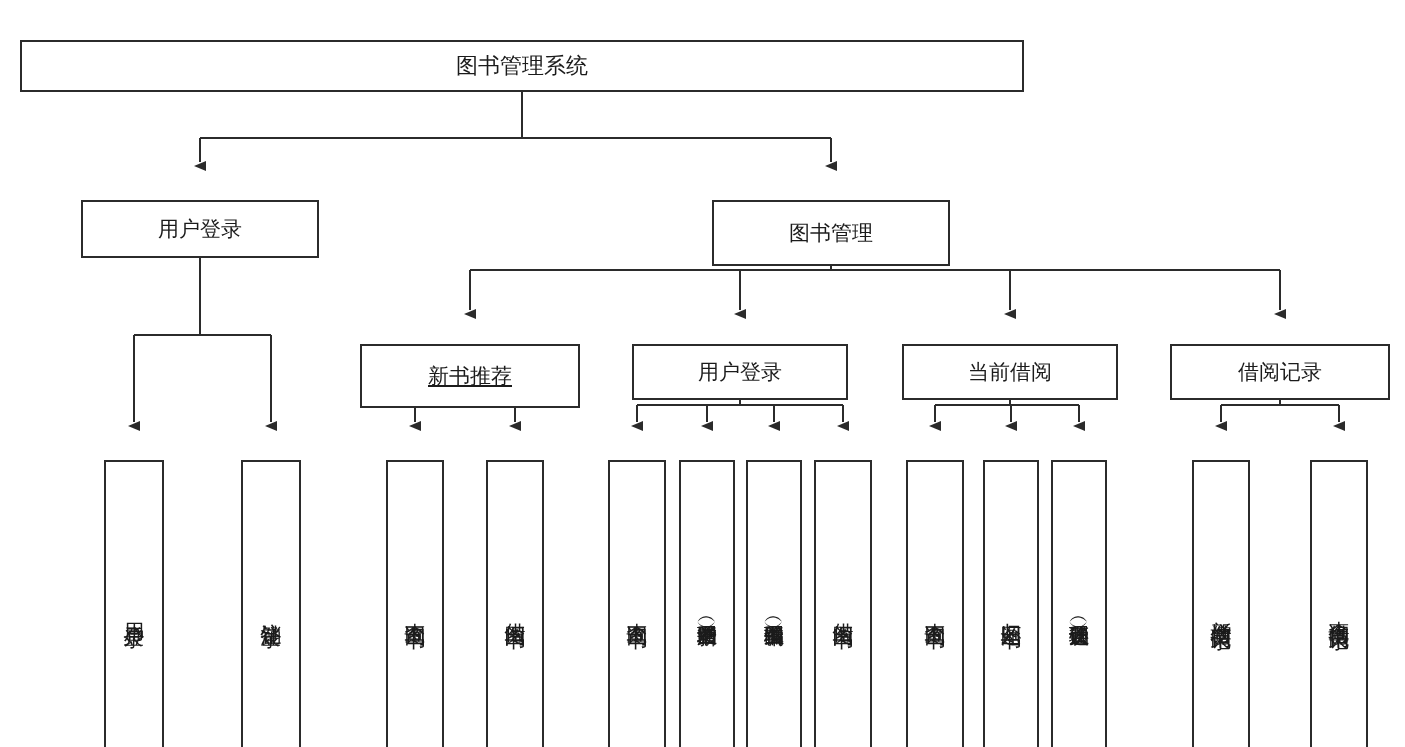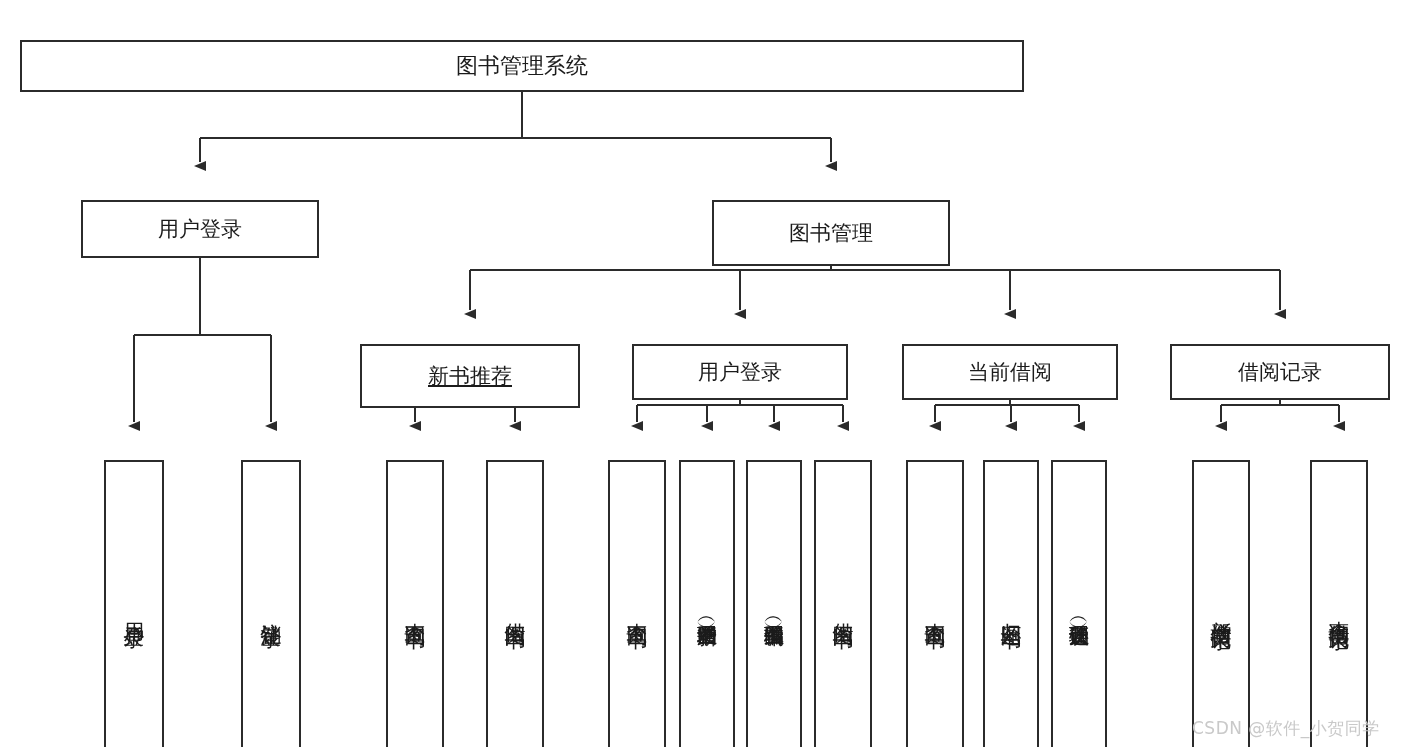--- a/index.html
+++ b/index.html
@@ -173,15 +173,14 @@
         <span class="lbl" style="font-size: 20px; letter-spacing: 0px;">确认归还（管理员）</span>
       </div>
       <div class="node v" style="left: 1192px; top: 434px; width: 58px; height: 299px;">
         <span class="lbl" style="font-size: 21px; letter-spacing: 2px;">新增借阅记录</span>
       </div>
       <div class="node v" style="left: 1310px; top: 434px; width: 58px; height: 299px;">
         <span class="lbl" style="font-size: 21px; letter-spacing: 2px;">查询借阅记录</span>
       </div>
     </div>
 
-  <div class="watermark" style="left: 1192px; top: 717px; color: rgb(201, 201, 201);">CSDN @软件_小贺同学</div>
 
 </div>
 
 </body></html>

